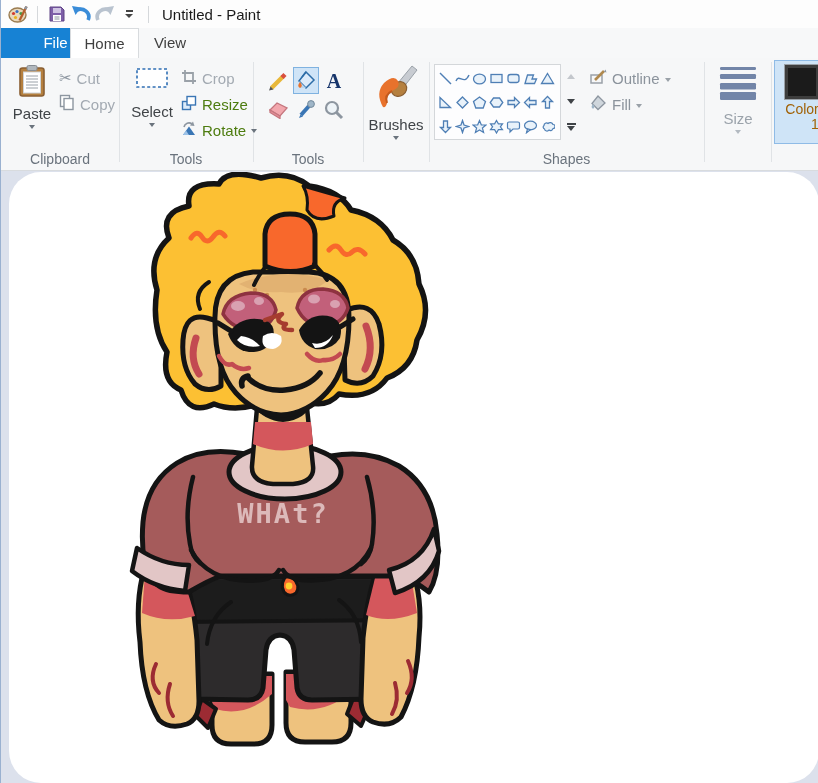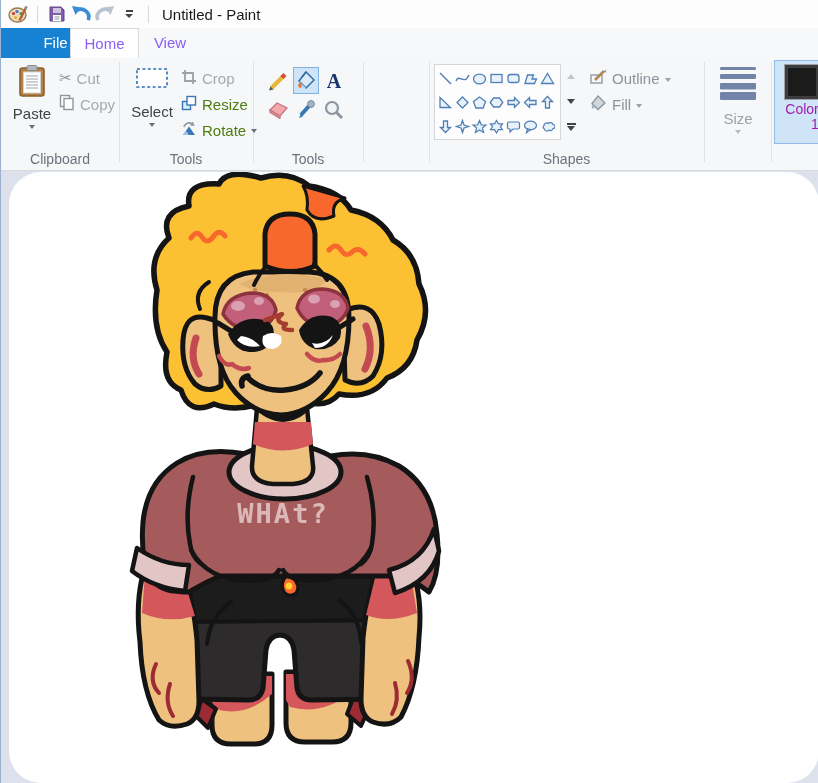--- a/index.html
+++ b/index.html
@@ -8,21 +8,21 @@
   
   .titlebar{height:28px;background:#fdfdfd;display:flex;align-items:center;padding-left:5px;}
   .titlebar .sep{width:1px;height:17px;background:#d5d8db;margin:0 7px;}
   .qbtn{display:flex;align-items:center;justify-content:center;width:24px;height:24px;}
   .title{font-size:15px;color:#1a1a1a;margin-left:6px;white-space:nowrap;}
   .qcaret{display:flex;flex-direction:column;align-items:center;gap:2px;width:16px;}
   .qcaret .bar{width:7px;height:2px;background:#444;}
   .tri-d{width:0;height:0;border-left:4px solid transparent;border-right:4px solid transparent;border-top:4px solid #444;}
   
   .tabrow{height:30px;background:#f7f8f9;position:relative;}
-  .tab{position:absolute;top:0;height:30px;line-height:30px;text-align:center;font-size:15px;color:#8b5cf6;cursor:default;}
+  .tab{position:absolute;top:0;height:30px;line-height:30px;text-align:center;font-size:15px;color:#404040;cursor:default;}
   .tab-file{left:0;width:69px;background:#1782d4;color:#fff;padding-left:20px;}
   .tab-home{left:69px;width:69px;background:#fff;border:1px solid #d8dbde;border-bottom:none;box-sizing:border-box;}
   .tab-view{left:138px;width:62px;}
   
   .ribbon{height:112px;background:#f6f7f8;position:relative;border-bottom:1px solid #d8dbde;box-shadow:0 1px 0 #eef0f2;}
   .vsep{position:absolute;top:4px;bottom:8px;width:1px;background:#e0e3e6;}
   .group{position:absolute;top:0;height:112px;}
   .grouplabel{position:absolute;bottom:3px;left:0;right:0;text-align:center;font-size:14px;color:#6a737d;}
   .bigbtn{position:absolute;display:flex;flex-direction:column;align-items:center;}
   .bigbtn .lbl{font-size:15px;color:#3f4347;margin-top:3px;}
@@ -36,21 +36,21 @@
   .shapecell{width:16px;height:16px;display:flex;align-items:center;justify-content:center;}
   .scrollcol{position:absolute;left:134px;top:6px;width:16px;height:76px;display:flex;flex-direction:column;}
   .scrollbtn{flex:1;display:flex;align-items:center;justify-content:center;flex-direction:column;gap:1px;}
   .tri-up{width:0;height:0;border-left:4px solid transparent;border-right:4px solid transparent;border-bottom:5px solid #c3c7cc;}
   .tri-dn{width:0;height:0;border-left:4px solid transparent;border-right:4px solid transparent;border-top:5px solid #3f4347;}
   .overbar{width:9px;height:2px;background:#3f4347;}
   .of-btn{position:absolute;display:flex;align-items:center;gap:5px;font-size:15px;color:#8b939c;height:22px;}
   .of-btn .caret{border-top-color:#9aa1a8;}
   .color1{position:absolute;left:3px;top:2px;width:56px;height:84px;background:#cfe4f7;border:1px solid #8fbbe6;display:flex;flex-direction:column;align-items:center;box-sizing:border-box;}
   .swatch1{width:34px;height:34px;margin-top:4px;border:3px solid #3d3d3d;box-sizing:border-box;outline:1px solid #9aa1a8;}
-  .color1 .lbl{font-size:14px;color:#a21caf;line-height:15px;margin-top:3px;text-align:right;}
+  .color1 .lbl{font-size:14px;color:#a16207;line-height:15px;margin-top:3px;text-align:right;}
   
   .workarea{position:absolute;top:171px;left:0;right:0;bottom:0;background:#dce1ec;}
   .paintcanvas{position:absolute;left:8px;top:1px;right:0;bottom:0;background:#ffffff;border-radius:32px;}
 </style>
 </head>
 <body>
 
 <div id="app">
 
   <div class="titlebar">
@@ -222,20 +222,34 @@
         <div class="toolcell">
           <svg width="22" height="22" viewBox="0 0 22 22">
             <circle cx="9" cy="9" r="6" fill="#eef4f8" stroke="#8d96a0" stroke-width="2.2"></circle>
             <line x1="13.5" y1="13.5" x2="19" y2="19" stroke="#8d96a0" stroke-width="3"></line>
           </svg>
         </div>
       </div>
       <div class="grouplabel">Tools</div>
     </div>
 
+    <div class="group" style="left:362px;width:66px">
+      <div class="bigbtn" style="left:5px;top:5px;width:56px">
+        <span>
+          <svg width="44" height="46" viewBox="0 0 44 46">
+            <polygon points="24,20 38,3 43,7 29,25" fill="#c8ccd2" stroke="#9aa1a8" stroke-width="1"></polygon>
+            <ellipse cx="25" cy="26" rx="8" ry="7" fill="#b5803f" stroke="#8a5f33" stroke-width="1.2" transform="rotate(-35 25 26)"></ellipse>
+            <path d="M9,44 Q1,30 10,20 Q20,11 24,18 Q27,24 18,28 Q10,32 13,40 Q12,45 9,44 Z" fill="#e8722c"></path>
+            <path d="M13,40 Q10,32 18,28" fill="none" stroke="#c35a1d" stroke-width="2"></path>
+          </svg>
+        </span>
+        <span class="lbl">Brushes</span>
+        <span class="caret"></span>
+      </div>
+    </div>
 
     <div class="group" style="left:428px;width:275px">
       <div class="shapepanel">
         <span class="shapecell">
             <svg width="15" height="15">
               <path d="M2,2 L13,13" fill="none" stroke="#4f7fb5" stroke-width="1.4"></path>
             </svg>
           </span>
         <span class="shapecell">
             <svg width="15" height="15">

